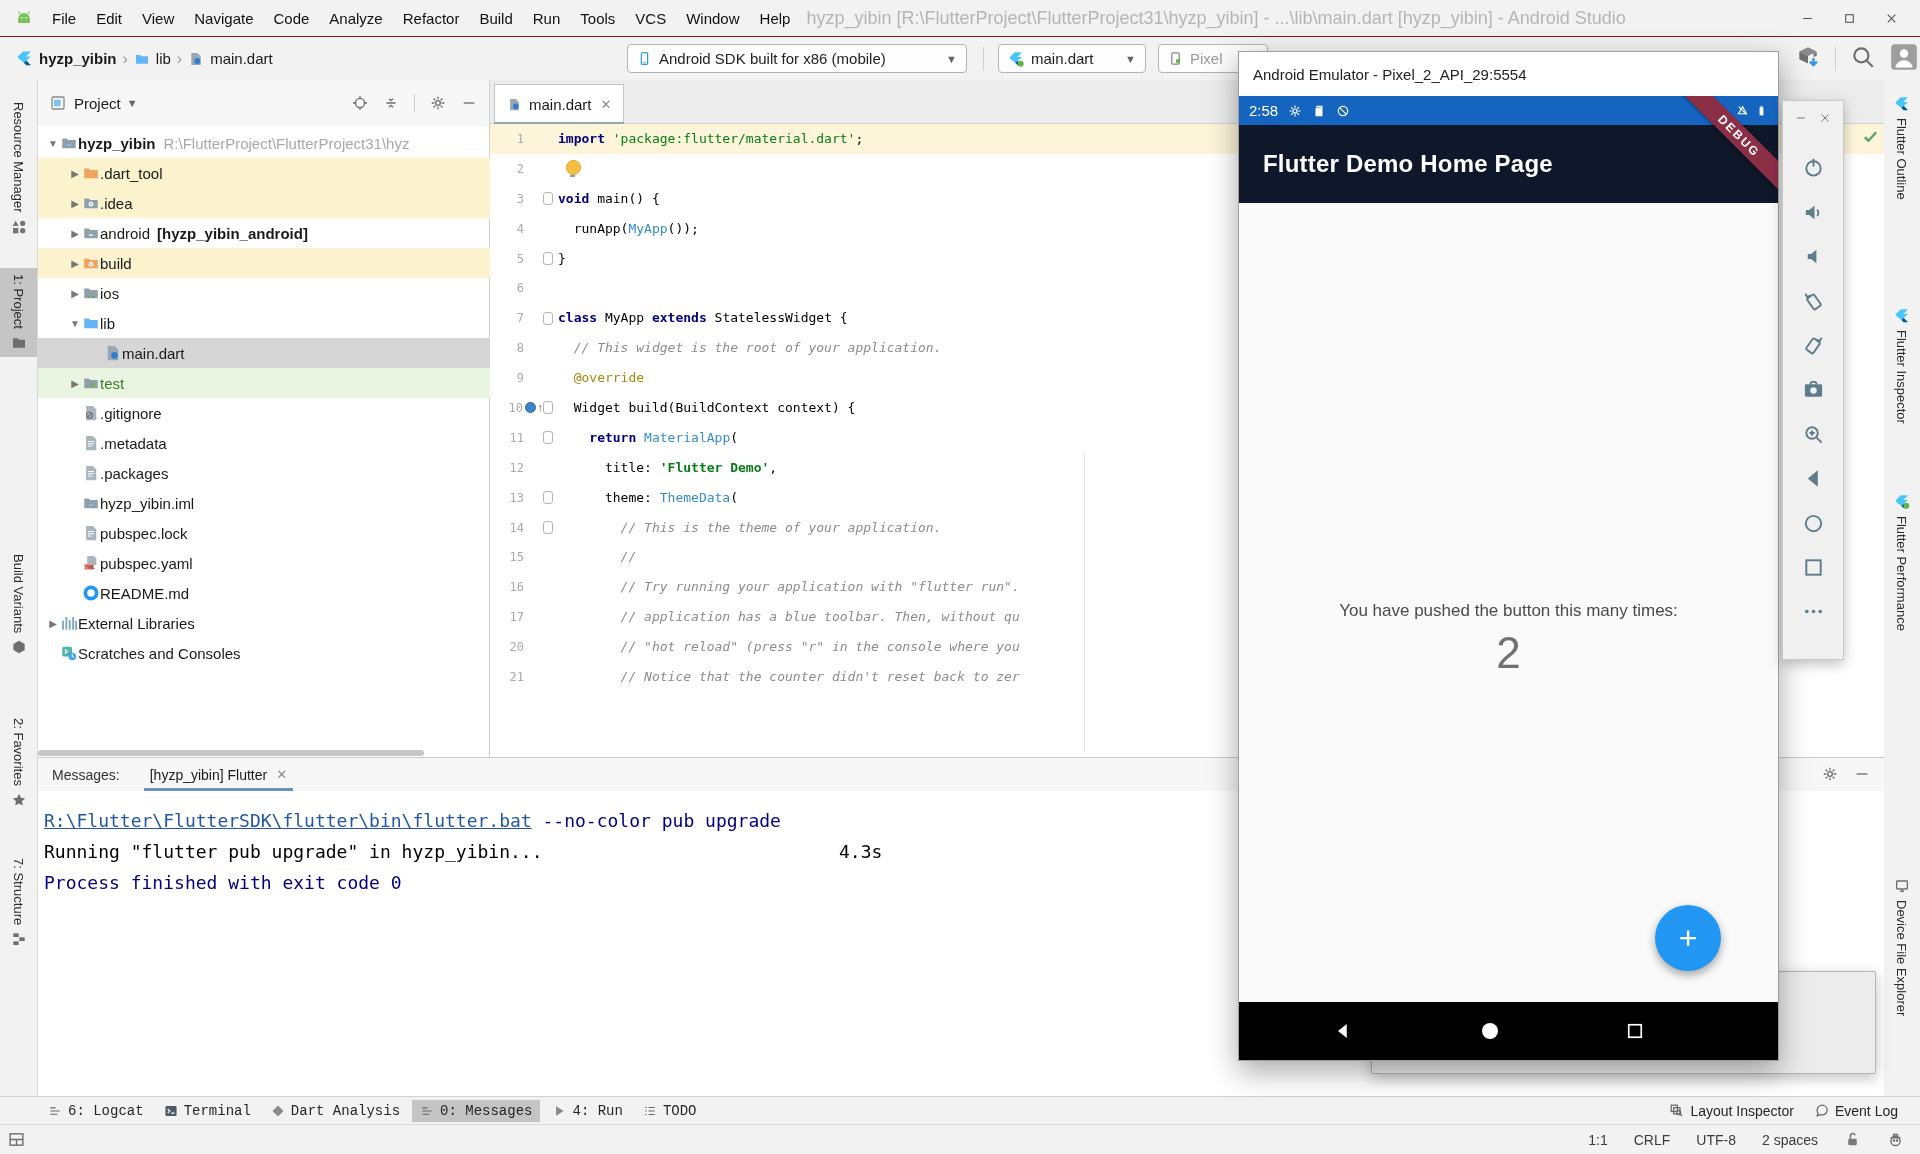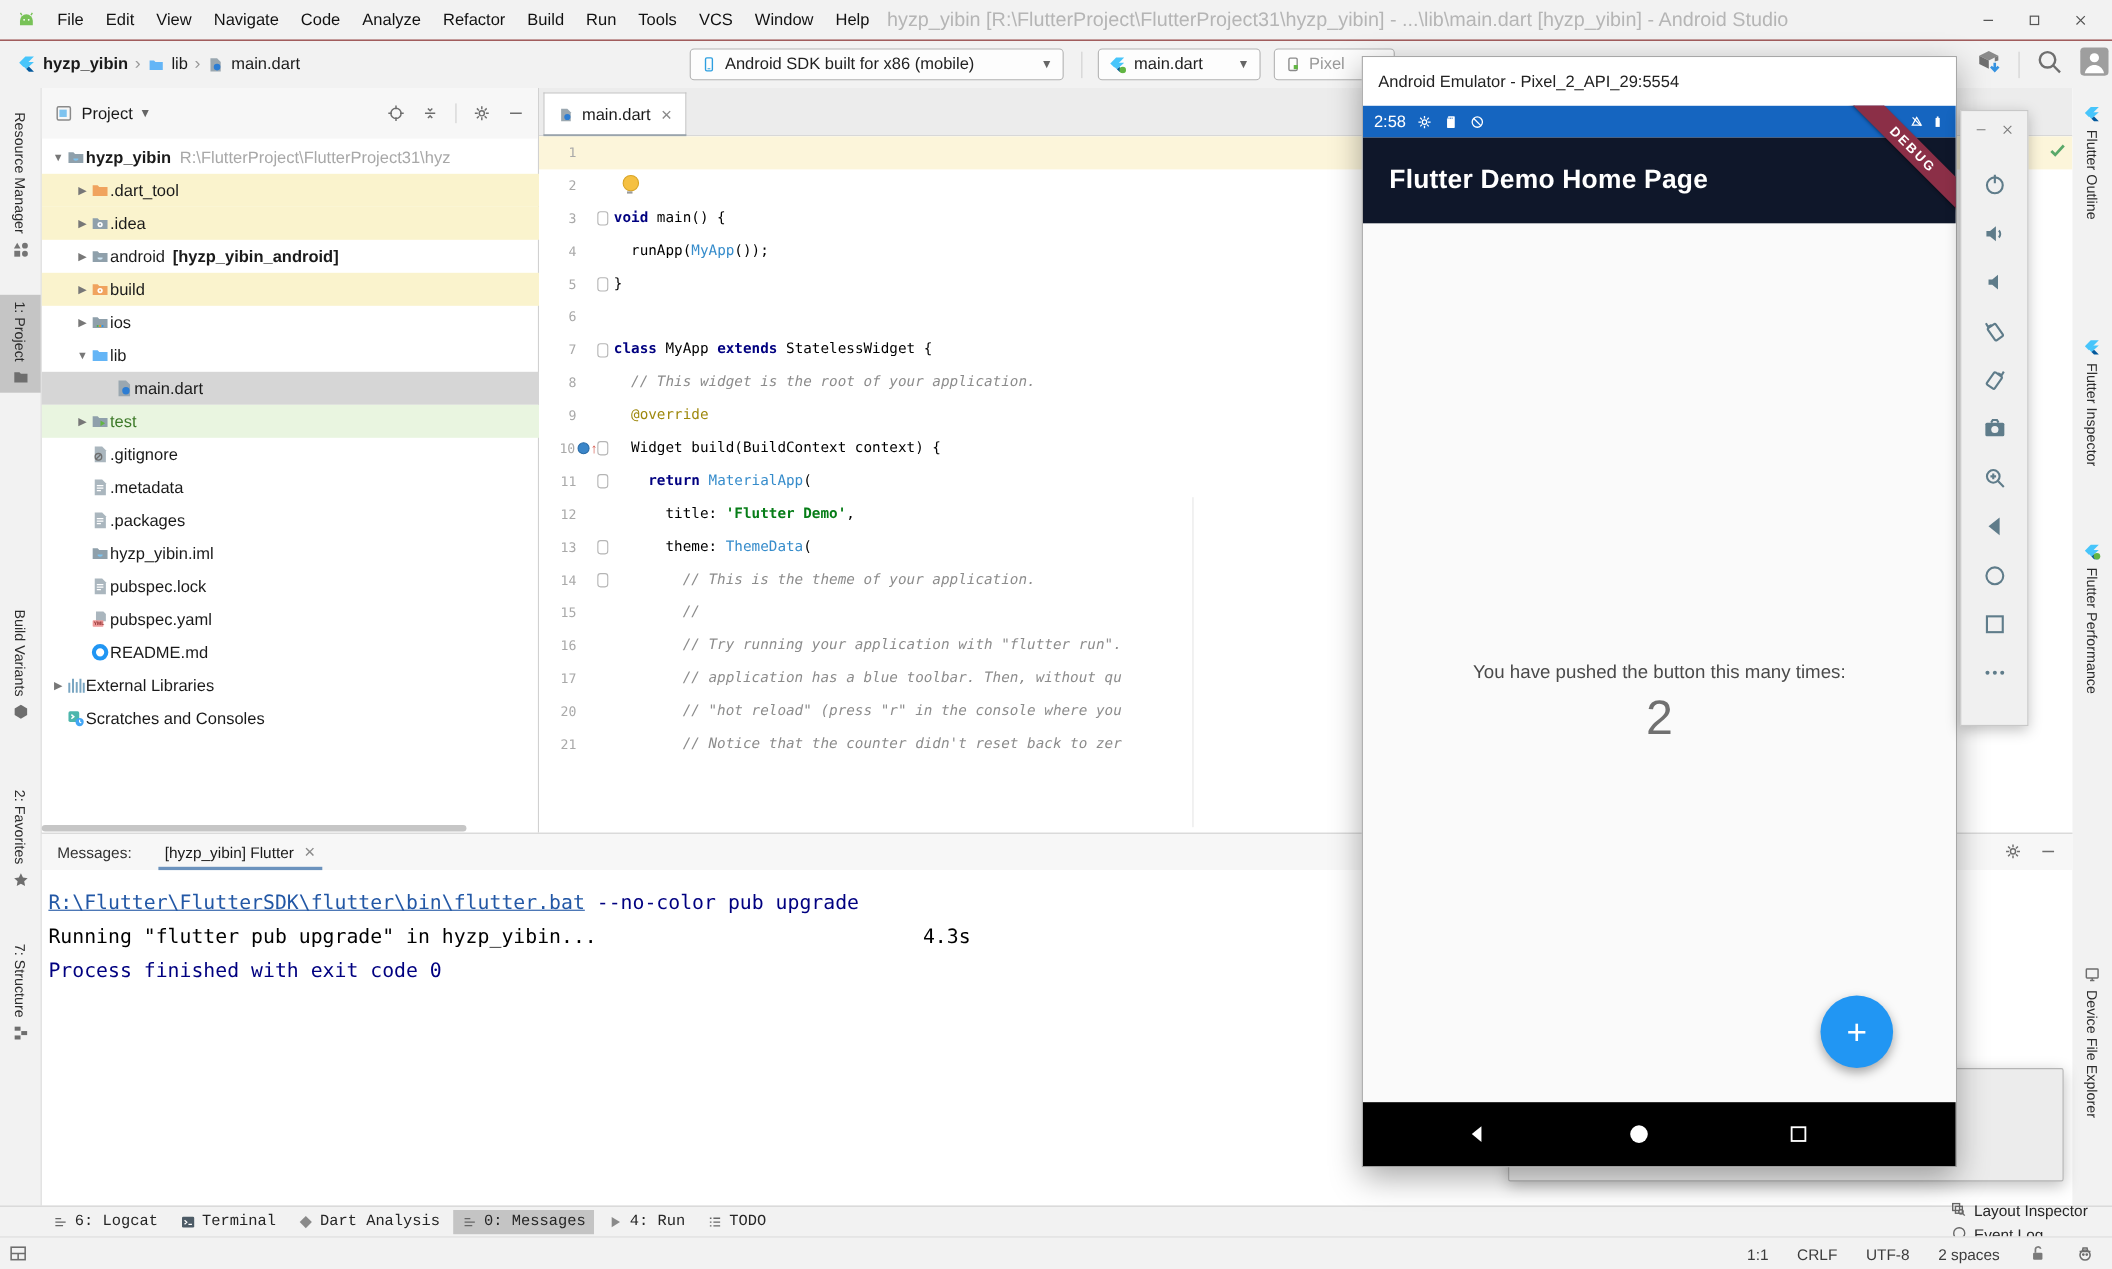--- a/index.html
+++ b/index.html
@@ -3,21 +3,21 @@
 <meta charset="utf-8">
 <style>
   html,body{margin:0;padding:0;}
   body{width:1920px;height:1154px;position:relative;overflow:hidden;background:#f2f2f2;
        font-family:"Liberation Sans",sans-serif;color:#1a1a1a;-webkit-font-smoothing:antialiased;}
   .abs{position:absolute;}
   .icon{display:inline-flex;align-items:center;justify-content:center;flex:none;}
   .icon svg{width:100%;height:100%;}
 
   
-  #titlebar{left:0;top:0;width:1920px;height:36px;background:#f2f2f2;border-bottom:4px solid #7f1d1d;
+  #titlebar{left:0;top:0;width:1920px;height:36px;background:#f2f2f2;border-bottom:1px solid #7f1d1d;
             display:flex;align-items:center;}
   #menu{display:flex;align-items:center;font-size:15px;color:#111;}
   .menu-item{padding:4px 10px;cursor:default;}
   #win-title{flex:1;font-size:18px;color:#b5b5b5;white-space:nowrap;overflow:hidden;margin-left:6px;}
   .win-ctl{width:26px;height:22px;display:inline-flex;align-items:center;justify-content:center;color:#555;margin-right:16px;}
   .win-ctl .icon{width:13px;height:13px;}
 
   
   #toolbar{left:0;top:37px;width:1920px;height:43px;background:#f2f2f2;border-bottom:1px solid #d1d1d1;}
   #breadcrumb{position:absolute;left:16px;top:0;height:43px;display:flex;align-items:center;font-size:15px;gap:6px;}
@@ -102,21 +102,21 @@
   .ms-info{color:#000080;}
   .ms-right{position:absolute;left:795px;top:0;color:#000;}
 
   
   #toolbtn-bar{left:0;top:1096px;width:1920px;height:28px;background:#f2f2f2;border-top:1px solid #d1d1d1;
                display:flex;align-items:center;box-sizing:border-box;}
   .twb{display:flex;align-items:center;gap:6px;font-size:14px;color:#262626;padding:3px 8px;margin-right:4px;}
   .twb.active{background:#c4c4c4;}
   .twb .icon{width:14px;height:14px;color:#666;}
   #twb-left{display:flex;margin-left:40px;font-family:Liberation Mono, monospace;}
-  #twb-right{display:flex;margin-left:auto;margin-right:10px;flex-direction:column;}
+  #twb-right{display:flex;margin-left:auto;margin-right:10px;}
   #status-bar{left:0;top:1124px;width:1920px;height:30px;background:#f2f2f2;border-top:1px solid #dcdcdc;
               display:flex;align-items:center;box-sizing:border-box;font-size:14px;color:#3c3c3c;}
   #sb-right{margin-left:auto;display:flex;align-items:center;gap:26px;margin-right:16px;}
   #sb-right .icon{width:16px;height:16px;color:#6e6e6e;}
   #sb-switcher{margin-left:8px;width:17px;height:17px;color:#6e6e6e;}
 
   
   #float-panel{left:1371px;top:971px;width:503px;height:101px;background:#ececec;border:1px solid #b5b5b5;
                border-radius:2px;box-shadow:0 4px 14px rgba(0,0,0,.25);z-index:10;}
 
@@ -618,20 +618,21 @@
       <span>main.dart</span>
       <span class="tab-close">✕</span>
     </div>
   </div>
   <div id="code-area">
       <div class="code-row active">
         <div class="gutter">
           <span class="lnum">1</span>
           <span class="gmarks"></span>
         </div>
+        <pre class="codeln"><span class="tk-kw">import</span><span class="tk-pl"> </span><span class="tk-str">'package:flutter/material.dart'</span><span class="tk-pl">;</span></pre>
       </div>
       <div class="code-row">
         <div class="gutter">
           <span class="lnum">2</span>
           <span class="gmarks"></span>
         </div>
         <pre class="codeln"><span class="bulb"></span></pre>
       </div>
       <div class="code-row">
         <div class="gutter">

